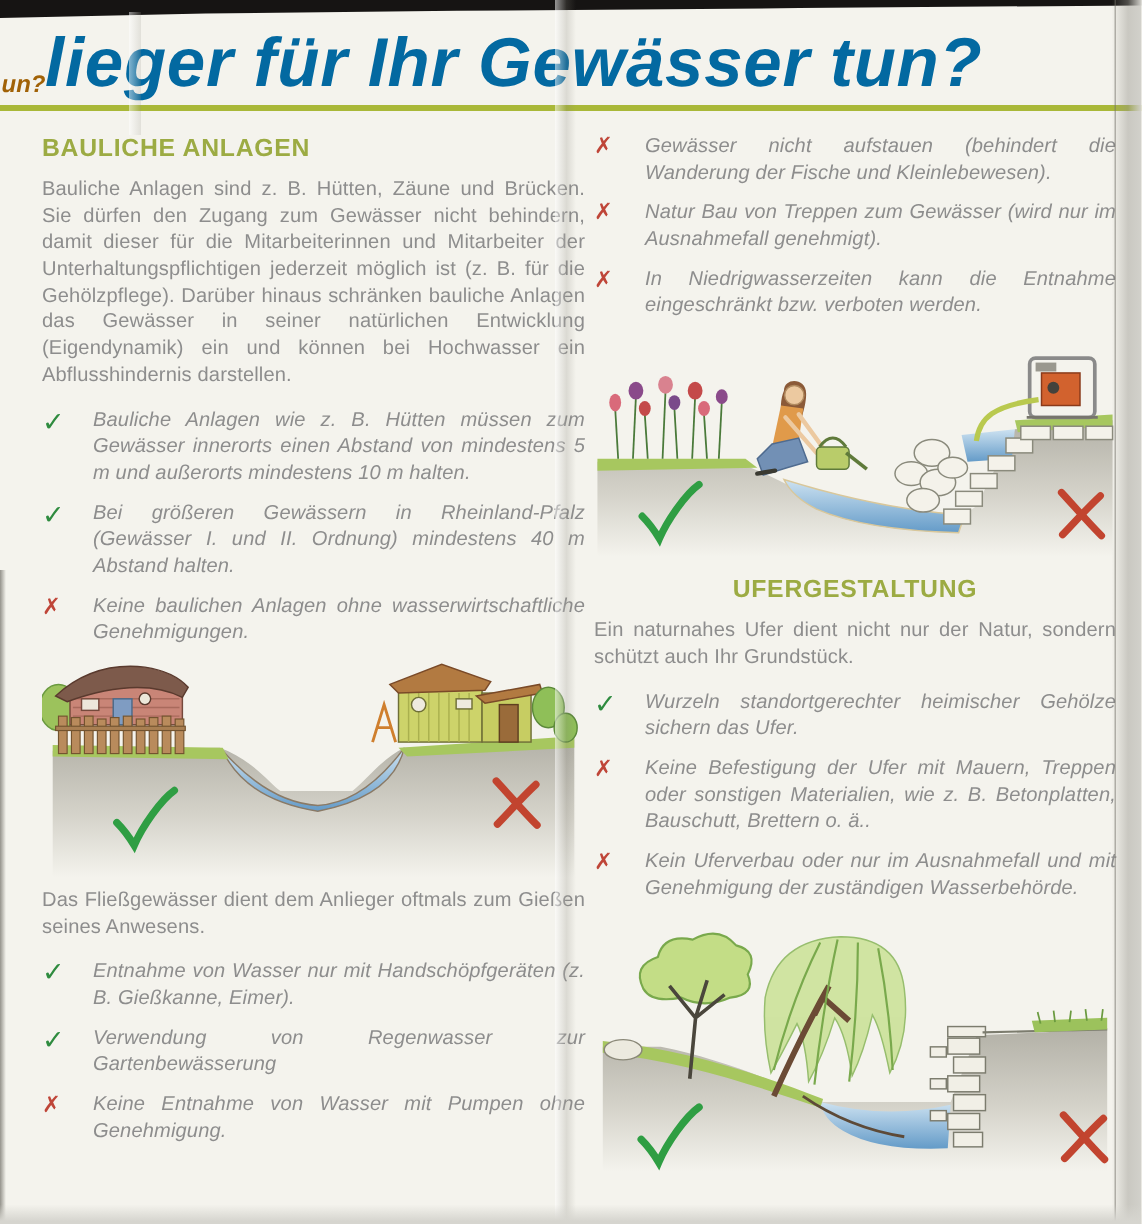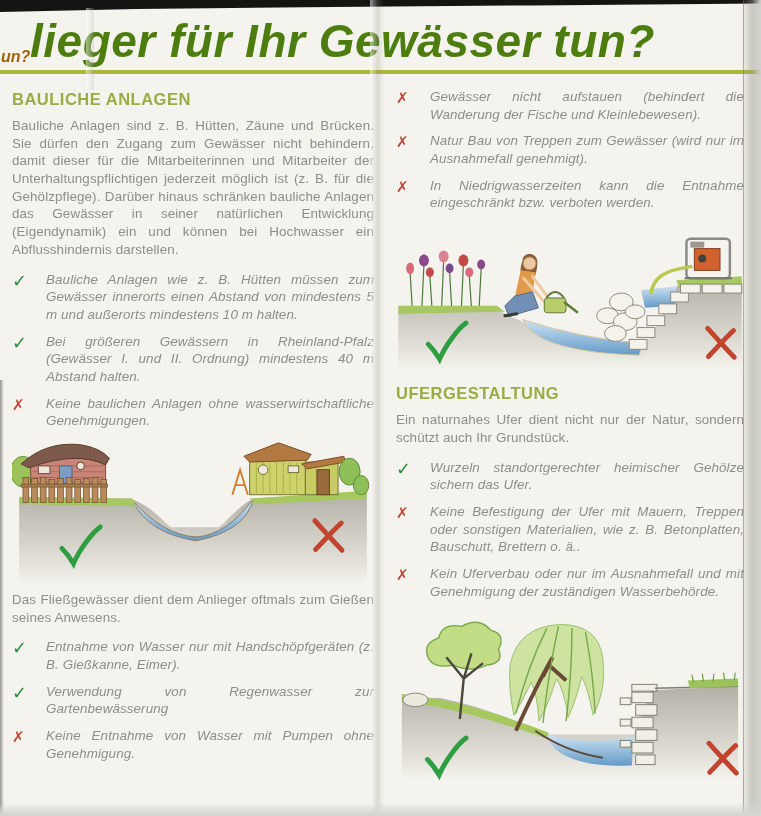--- a/index.html
+++ b/index.html
@@ -18,43 +18,43 @@
     background:linear-gradient(to bottom,rgba(190,188,180,0),#d6d5cf 85%);}
   .edge-left{position:absolute;left:0;top:380px;width:4px;height:436px;
     background:linear-gradient(to right,rgba(70,68,60,.55),rgba(70,68,60,0));}
   .fold-center{position:absolute;left:370px;top:0;width:14px;height:816px;
     background:linear-gradient(to right,rgba(255,255,255,.55),rgba(130,128,118,.22) 55%,rgba(130,128,118,0));}
   .fold-header{position:absolute;left:86px;top:8px;width:8px;height:82px;
     background:linear-gradient(to right,rgba(255,255,255,.5),rgba(140,138,128,.18));}
 
   
   .headline{position:absolute;left:30px;top:14px;width:731px;
-    font-size:46px;font-weight:bold;font-style:italic;color:#4d7c0f;
+    font-size:46px;font-weight:bold;font-style:italic;color:#0369a1;
     white-space:nowrap;letter-spacing:.5px;}
   .headline-fragment{position:absolute;left:1px;top:48px;
     font-size:16px;font-weight:bold;font-style:italic;color:#a16207;}
   .head-rule{position:absolute;left:0;top:70px;width:761px;height:4px;background:#a9b838;}
 
   
   .col{position:absolute;top:90px;}
-  .col-left{left:12px;width:362px;}
+  .col-left{left:28px;width:362px;}
   .col-right{left:396px;width:348px;top:88px;}
 
   .section-heading{font-size:16.5px;font-weight:bold;color:#9cab43;
     letter-spacing:.5px;margin:0 0 8px;}
   .intro{font-size:13.4px;line-height:1.32;color:#8d8d8d;text-align:justify;
     margin:0 0 12px;letter-spacing:.1px;}
   .item{display:flex;gap:12px;margin:0 0 9px;align-items:flex-start;}
   .mark{flex:0 0 22px;width:22px;font-weight:bold;line-height:1.05;padding-top:1px;}
   .mark.check{color:#2e8b3f;font-size:18px;}
   .mark.cross{color:#bf4538;font-size:15px;padding-top:2px;}
   .item-text{font-size:13.4px;font-style:italic;line-height:1.32;color:#8d8d8d;
     text-align:justify;margin:0;letter-spacing:.1px;}
   .illustration{display:block;margin:4px 0 6px;}
-  .mt{margin-top:13px;}
+  .mt{margin-top:13px;text-align:center;}
 </style>
 </head>
 <body>
 
 <svg width="0" height="0" style="position:absolute" aria-hidden="true">
   <defs>
     <linearGradient id="earthGrad" x1="0" y1="0" x2="0" y2="1">
       <stop offset="0" stop-color="#b3b1a7"></stop>
         <stop offset="0.55" stop-color="#d5d3ca"></stop>
         <stop offset="1" stop-color="#f4f3ed"></stop>

